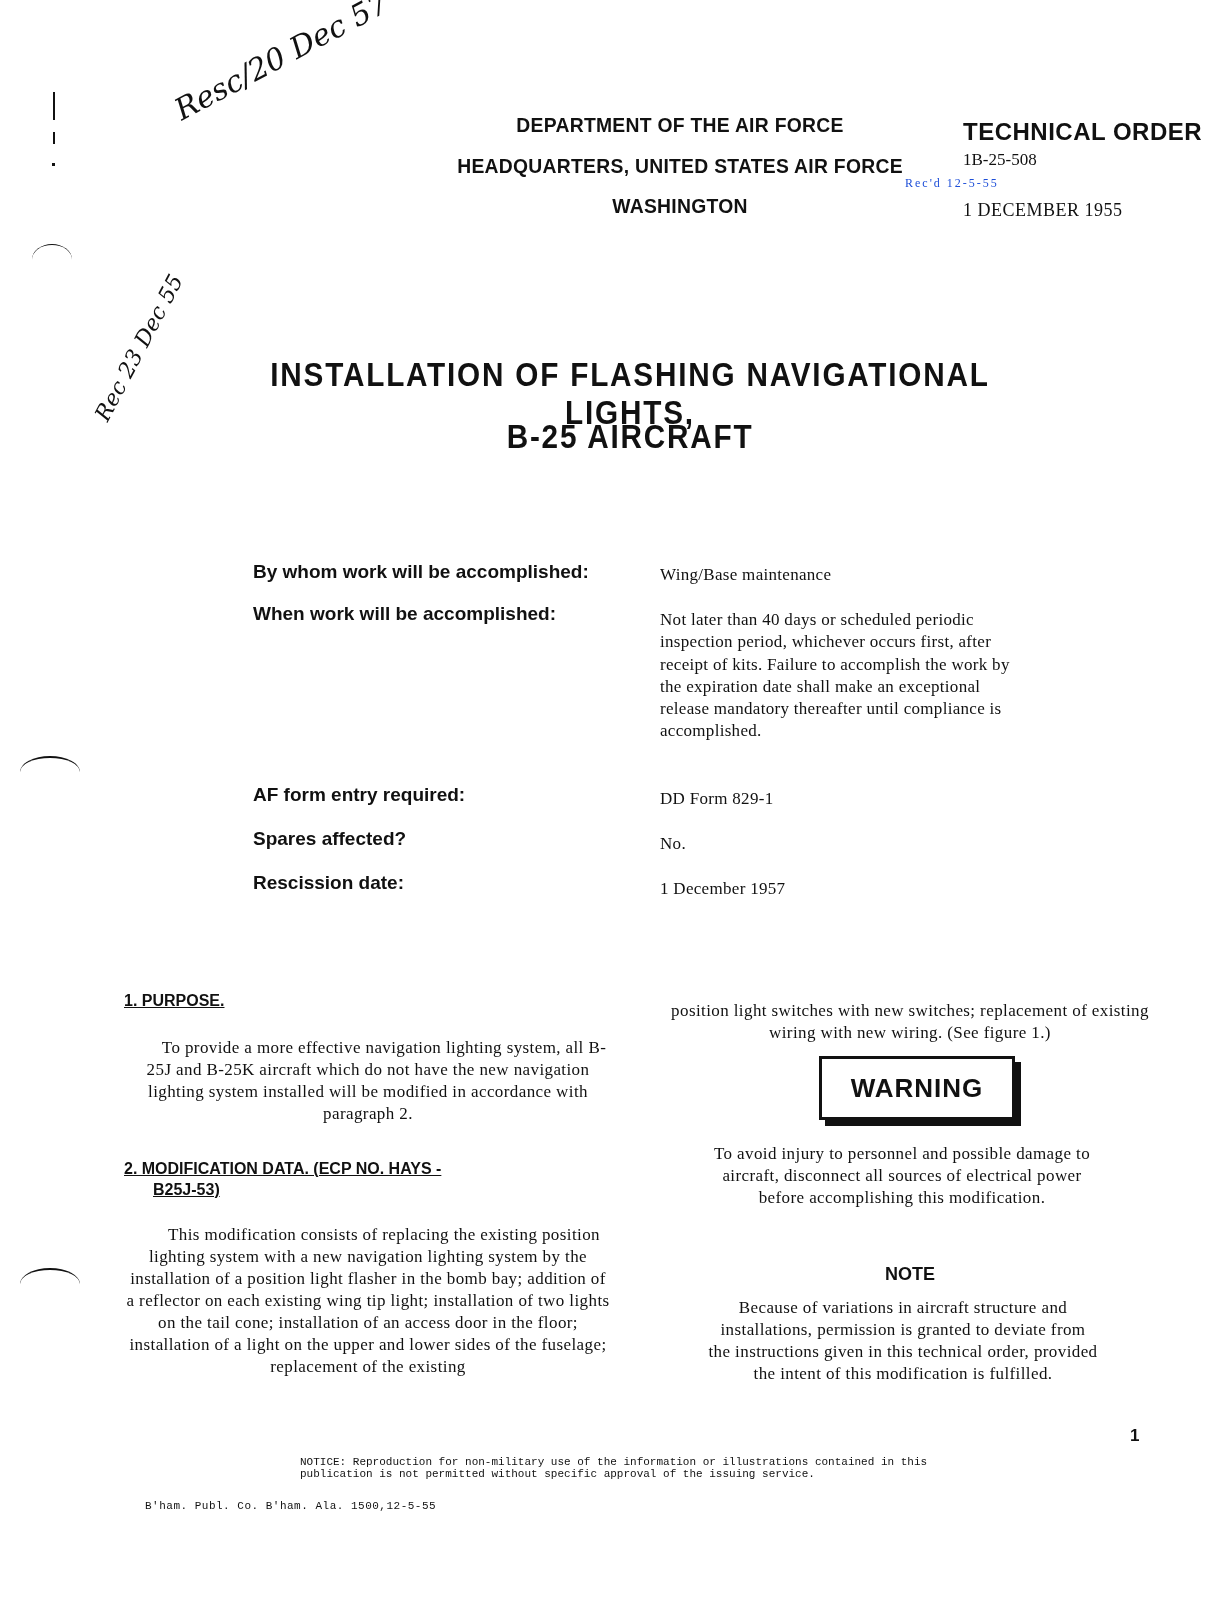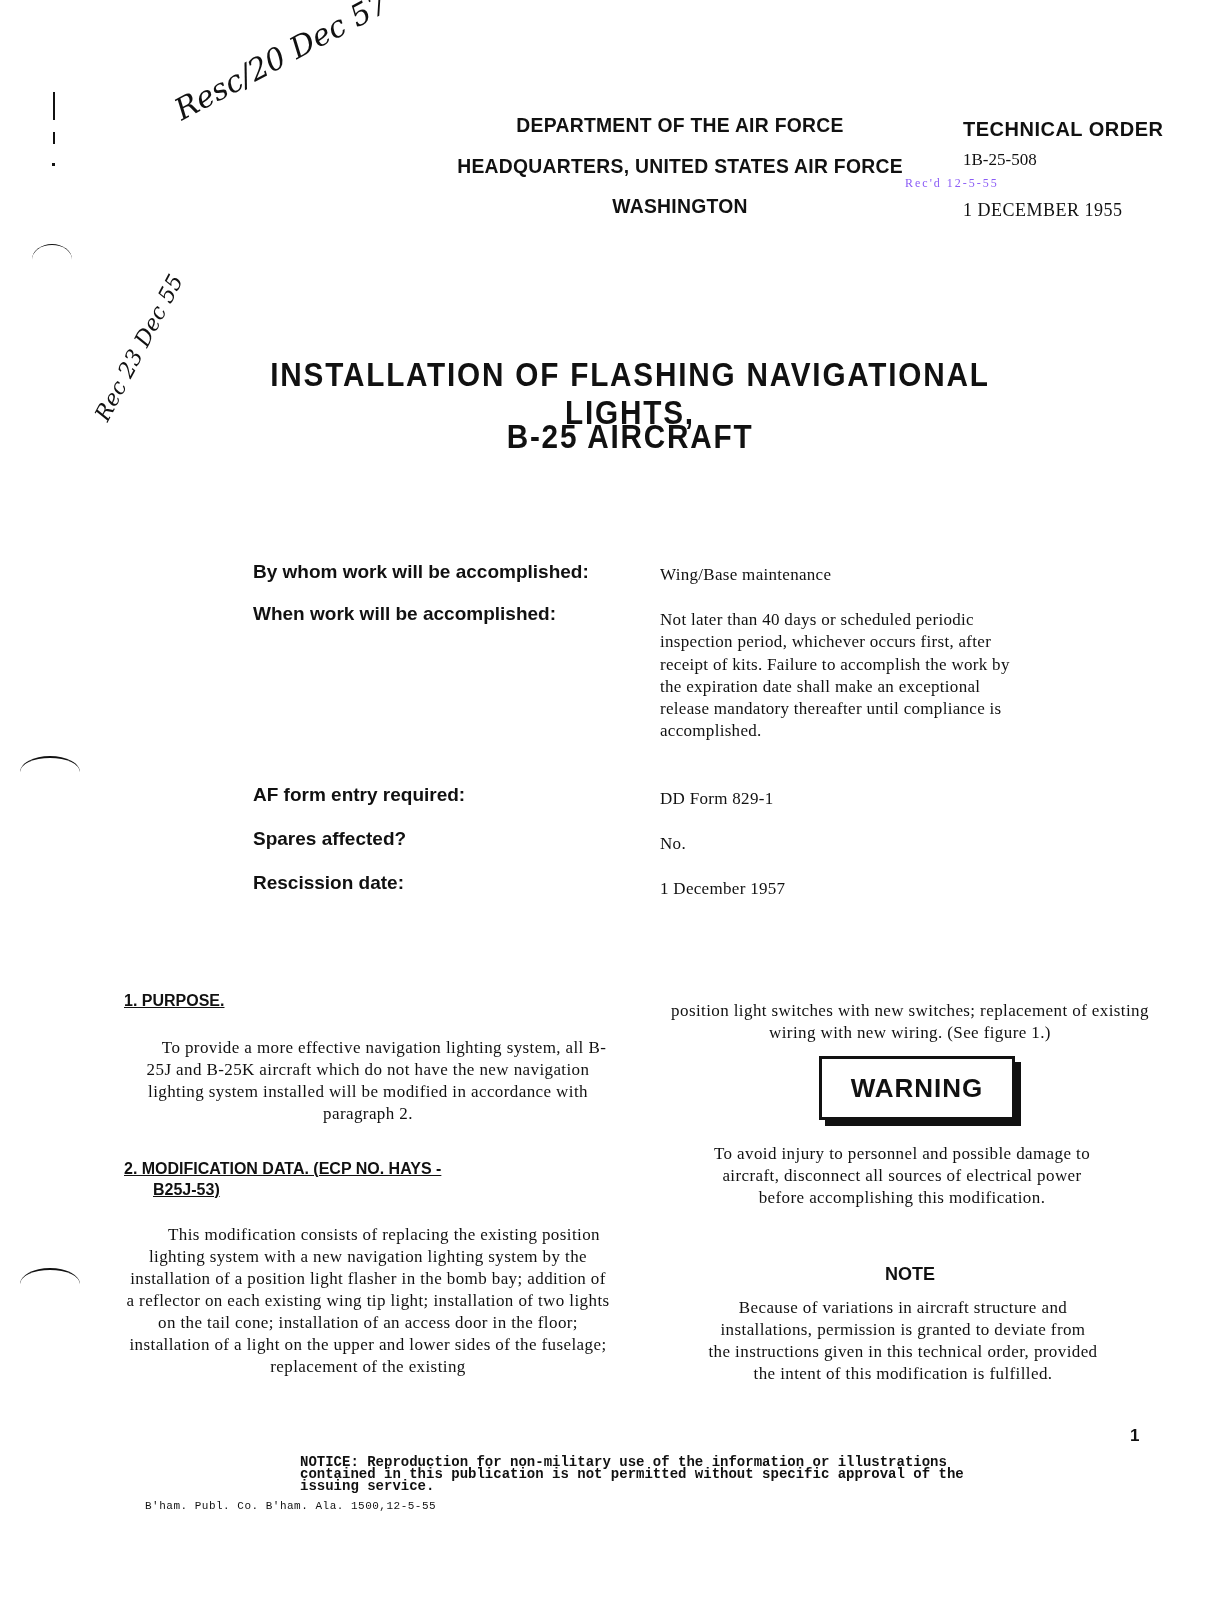--- a/index.html
+++ b/index.html
@@ -12,23 +12,23 @@
   
   .hand { font-family: "DejaVu Serif", serif; font-style: italic; color: #111; white-space: nowrap; }
   .hand1 { left: 185px; top: 92px; font-size: 30px; transform: rotate(-28deg); transform-origin: left bottom; }
   .hand2 { left: 112px; top: 400px; font-size: 22px; transform: rotate(-62deg); transform-origin: left bottom; }
 
   .mark { background: #111; }
   .arc { border-top: 2px solid #111; border-radius: 50% 50% 0 0; height: 30px; }
 
   
   .dept { left: 420px; width: 520px; text-align: center; font-size: 21px; letter-spacing: 0.3px; transform: scaleX(0.92); transform-origin: center; }
-  .to-label { left: 963px; top: 118px; font-size: 20px; letter-spacing: 0.5px; }
+  .to-label { left: 963px; top: 118px; font-size: 24px; letter-spacing: 0.5px; }
   .to-number { left: 963px; top: 150px; font-size: 17px; }
-  .to-smudge { left: 905px; top: 176px; font-size: 12px; color: #8b5cf6; letter-spacing: 2px; }
+  .to-smudge { left: 905px; top: 176px; font-size: 12px; color: #1d4ed8; letter-spacing: 2px; }
   .to-date { left: 963px; top: 200px; font-size: 18px; letter-spacing: 0.5px; }
 
   
   .title { left: 160px; width: 940px; text-align: center; font-size: 33px; letter-spacing: 2px; transform: scaleX(0.9); transform-origin: center; }
 
   
   .info-label { left: 253px; font-size: 19px; }
   .info-value { left: 660px; width: 360px; font-size: 17px; line-height: 22.3px; letter-spacing: 0.3px; }
 
   
@@ -41,21 +41,21 @@
   .warning-box {
     left: 796px; top: 1056px; width: 190px; height: 58px;
     border: 3px solid #111; background: #fff;
     box-shadow: 6px 6px 0 #111;
     display: flex; align-items: center; justify-content: center; margin-left: 23px;
   }
   .warning-text { font-size: 26px; letter-spacing: 1px; }
 
   .note-heading { left: 860px; top: 1264px; width: 100px; text-align: center; font-size: 18px; }
 
-  .notice { left: 300px; top: 1456px; width: 680px; font-size: 14px; line-height: 12px; font-weight: bold; }
+  .notice { left: 300px; top: 1456px; width: 680px; font-size: 11px; line-height: 12px; font-weight: normal; }
   .page-number { left: 1130px; top: 1426px; font-size: 17px; }
   .printer { left: 145px; top: 1500px; font-size: 11px; letter-spacing: 0.5px; }
 </style>
 </head>
 <body>
 
 <div class="abs mark" style="left:53px;top:92px;width:2px;height:28px;"></div>
 <div class="abs mark" style="left:53px;top:132px;width:2px;height:12px;"></div>
 <div class="abs mark" style="left:52px;top:163px;width:3px;height:3px;"></div>
 <div class="abs arc" style="left:32px;top:244px;width:40px;border-top-width:1px;"></div>

